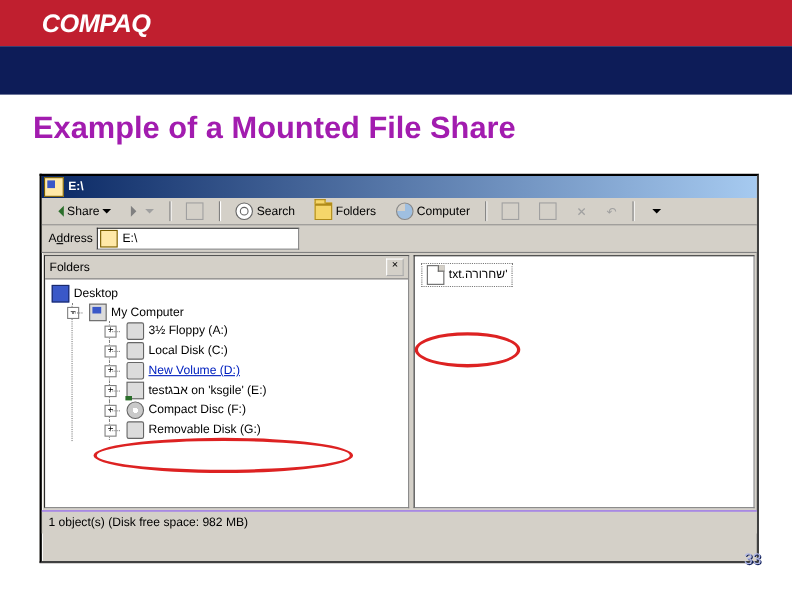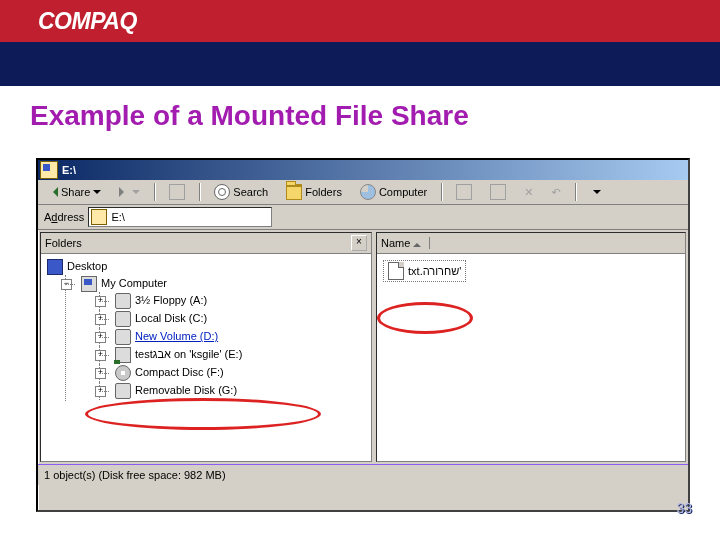--- a/index.html
+++ b/index.html
@@ -162,26 +162,20 @@
                       <li><span class="exp">+</span><span class="dicon drive"></span><span>Removable Disk (G:)</span></li>
                     </ul>
                 </li>
               </ul>
             </li>
           </ul>
         </div>
       </div>
 
       <div class="content-pane">
-        <div class="ph">
-          <span class="col">
-            <span>Name</span>
-            <span class="tri"></span>
-          </span>
-        </div>
         <div class="files">
           <div class="fileitem">
             <span class="txticon"></span>
             <span dir="rtl">'שחרורה.txt</span>
           </div>
         </div>
       </div>
     </div>
 
     <div class="statusbar">

